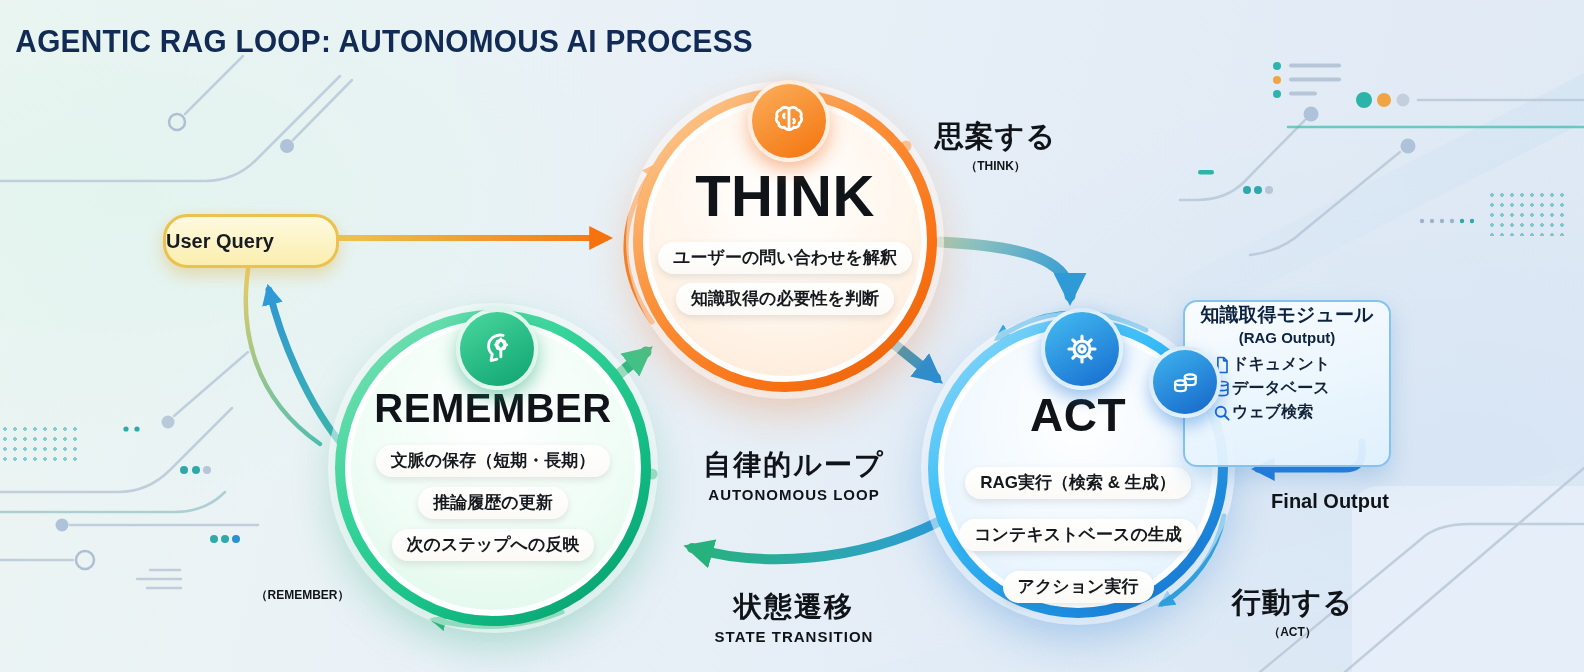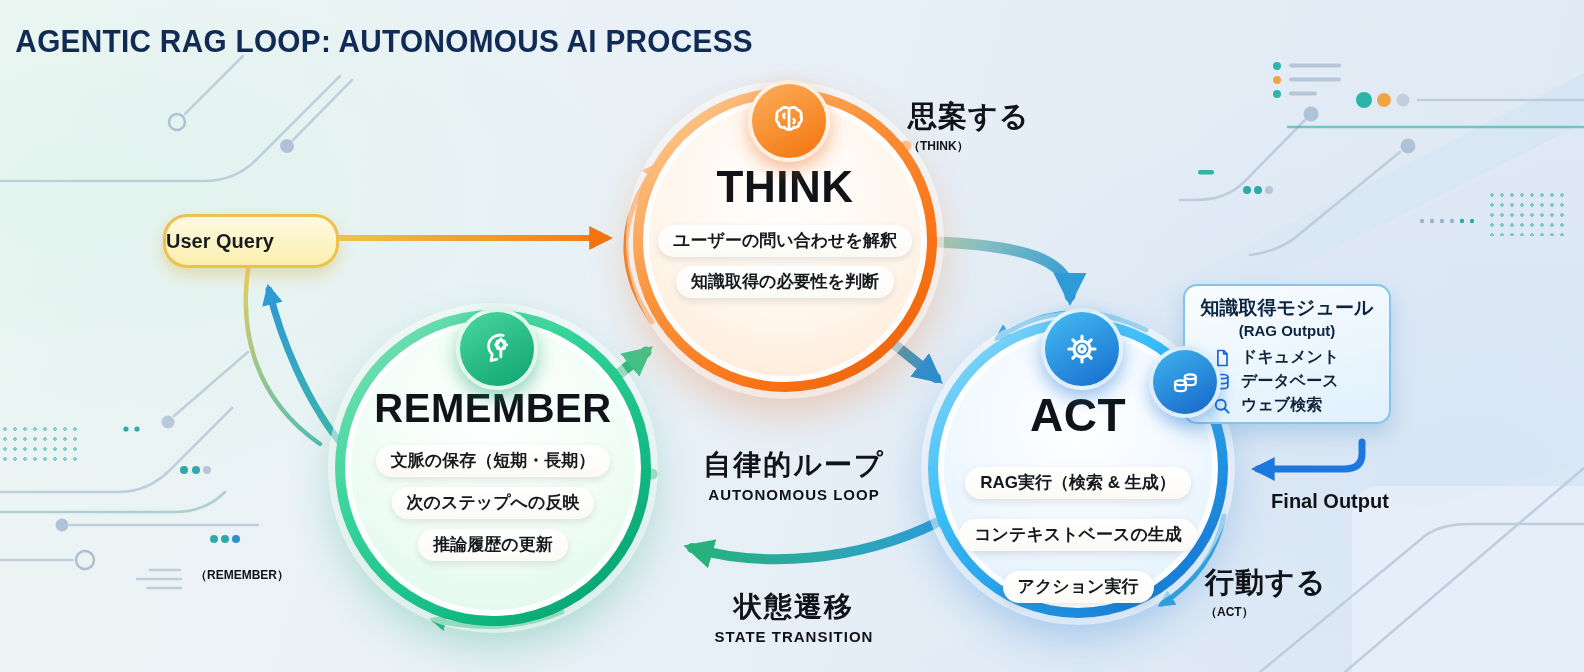--- a/index.html
+++ b/index.html
@@ -36,51 +36,51 @@
   .think .node-inner{background:radial-gradient(circle at 50% 32%,#ffffff 0%,#fff6ec 55%,#ffe7d2 100%);}
   .remember{left:335px;top:310px;width:316px;height:316px;
     background:linear-gradient(140deg,#8be3bb 0%,#34d399 38%,#10b981 72%,#059669 100%);
     box-shadow:0 0 0 7px rgba(255,255,255,.5),0 18px 44px rgba(16,160,110,.3);}
   .remember .node-inner{background:radial-gradient(circle at 50% 32%,#ffffff 0%,#f0fdf6 55%,#dcf7e8 100%);}
   .act{left:928px;top:318px;width:300px;height:300px;
     background:linear-gradient(140deg,#9bdcf7 0%,#38bdf8 38%,#1e90e0 72%,#1669cc 100%);
     box-shadow:0 0 0 7px rgba(255,255,255,.5),0 18px 44px rgba(30,120,210,.32);}
   .act .node-inner{background:radial-gradient(circle at 50% 32%,#ffffff 0%,#f0f8ff 55%,#ddeefb 100%);}
   .think .node-inner{padding-top:58px;gap:9px;}
-  .think .node-title{font-size:44px;margin-bottom:4px;}
+  .think .node-title{font-size:58px;margin-bottom:4px;}
   .remember .node-inner{padding-top:60px;gap:10px;}
   .remember .node-title{font-size:40px;margin-bottom:4px;}
   .act .node-inner{padding-top:54px;gap:20px;}
   .act .node-title{font-size:46px;margin-bottom:5px;}
   
   .icon-badge{position:absolute;border-radius:50%;display:flex;align-items:center;justify-content:center;z-index:5;
     border:4px solid rgba(255,255,255,.85);}
   .ib-think{left:748px;top:80px;width:74px;height:74px;
     background:linear-gradient(150deg,#fbaf5c,#f4730c);box-shadow:0 8px 18px rgba(240,110,30,.45);}
   .ib-remember{left:456px;top:308px;width:74px;height:74px;
     background:linear-gradient(150deg,#4ad89e,#0ea371);box-shadow:0 8px 18px rgba(16,160,110,.45);}
   .ib-act{left:1041px;top:308px;width:74px;height:74px;
     background:linear-gradient(150deg,#45bdf2,#156bce);box-shadow:0 8px 18px rgba(30,120,210,.45);}
   .ib-db{left:1149px;top:346px;width:64px;height:64px;
     background:linear-gradient(150deg,#3fb4ef,#1565c8);box-shadow:0 8px 16px rgba(30,120,210,.4);}
   
   .uq{left:163px;top:214px;width:170px;height:48px;border-radius:24px;display:flex;align-items:center;
     background:linear-gradient(180deg,#fefae0,#fbeeae);border:3px solid #ecc14e;z-index:4;
     box-shadow:0 7px 16px rgba(226,178,70,.4);font-size:20px;font-weight:800;color:#171c23;}
   
-  .rag{left:1183px;top:284px;width:208px;height:140px;border-radius:14px;z-index:4;
+  .rag{left:1183px;top:300px;width:208px;height:167px;border-radius:14px;z-index:4;
     background:linear-gradient(165deg,rgba(250,253,255,.96),rgba(224,241,253,.94));
     border:2px solid #84c3ee;box-shadow:0 10px 22px rgba(70,140,200,.28);
-    display:flex;flex-direction:column;align-items:center;padding-top:9px;box-sizing:border-box;}
+    display:flex;flex-direction:column;align-items:center;box-sizing:border-box;}
   .rag-title{font-size:19px;font-weight:800;color:#0d2440;}
   .rag-sub{font-size:15px;font-weight:800;color:#0d2440;margin:1px 0 5px;}
-  .rag-item{display:flex;align-items:center;gap:9px;font-size:16px;font-weight:700;color:#122238;
+  .rag-item{display:flex;align-items:center;gap:0;font-size:16px;font-weight:700;color:#122238;
     width:150px;margin-top:3px;}
   
-  .side-label{position:absolute;text-align:left;z-index:6;color:#101418;}
+  .side-label{position:absolute;text-align:center;z-index:6;color:#101418;margin-top:20px;}
   .side-label .jp{font-size:29px;font-weight:800;letter-spacing:1px;}
   .side-label .en{font-size:12px;font-weight:700;margin-top:1px;}
   .mid-label{position:absolute;text-align:center;z-index:6;color:#101418;}
   .mid-label .jp{font-size:28px;font-weight:800;letter-spacing:2px;}
   .mid-label .en{font-size:15px;font-weight:800;letter-spacing:1px;margin-top:2px;}
   .final-output{position:absolute;left:1240px;top:490px;width:180px;text-align:center;
     font-size:20px;font-weight:800;color:#101418;z-index:6;}
 </style>
 </head>
 <body>
@@ -270,22 +270,22 @@
     <svg width="42" height="42" viewBox="0 0 24 24" fill="none" stroke="#ffffff" stroke-width="1.6" stroke-linecap="round" stroke-linejoin="round">
       <path d="M12 5.3 C10.8 3.7 8 3.9 7.2 5.7 C5.4 5.9 4.4 7.9 5.3 9.4 C4.3 10.6 4.7 12.4 6.1 13.1 C5.9 14.9 7.7 16.2 9.3 15.5 C10.1 17 11.9 17 12 16.9 C12.1 17 13.9 17 14.7 15.5 C16.3 16.2 18.1 14.9 17.9 13.1 C19.3 12.4 19.7 10.6 18.7 9.4 C19.6 7.9 18.6 5.9 16.8 5.7 C16 3.9 13.2 3.7 12 5.3 Z"></path>
       <path d="M12 5.3 V16.9 M9.3 8 C8.7 8.6 8.7 9.6 9.3 10.2 M14.7 11 C15.3 11.6 15.3 12.6 14.7 13.2"></path>
     </svg>
   </div>
 
   <div class="node remember">
     <div class="node-inner">
       <div class="node-title">REMEMBER</div>
       <div class="pill">文脈の保存（短期・長期）</div>
+      <div class="pill">推論履歴の更新</div>
       <div class="pill">次のステップへの反映</div>
-      <div class="pill">推論履歴の更新</div>
     </div>
   </div>
   <div class="icon-badge ib-remember">
     <svg width="42" height="42" viewBox="0 0 24 24" fill="none" stroke="#ffffff" stroke-width="1.6" stroke-linecap="round" stroke-linejoin="round">
       <path d="M15.5 4.2 C11 3.2 7.2 6.4 7.2 10.3 C7.2 12.2 8 13.8 9.3 15 L8.6 18.6 L12 17.8"></path>
       <circle cx="14.2" cy="9.6" r="2.6"></circle>
       <path d="M14.2 6.2 v1 M14.2 12 v4.5 M11.2 9.6 h1 M16.2 9.6 h1.4 M12.2 7.6 l.7.7 M15.5 11 l.7.7 M15.5 8.2 l.7-.7 M12.2 11.6 l.7-.7"></path>
     </svg>
   </div>
 

